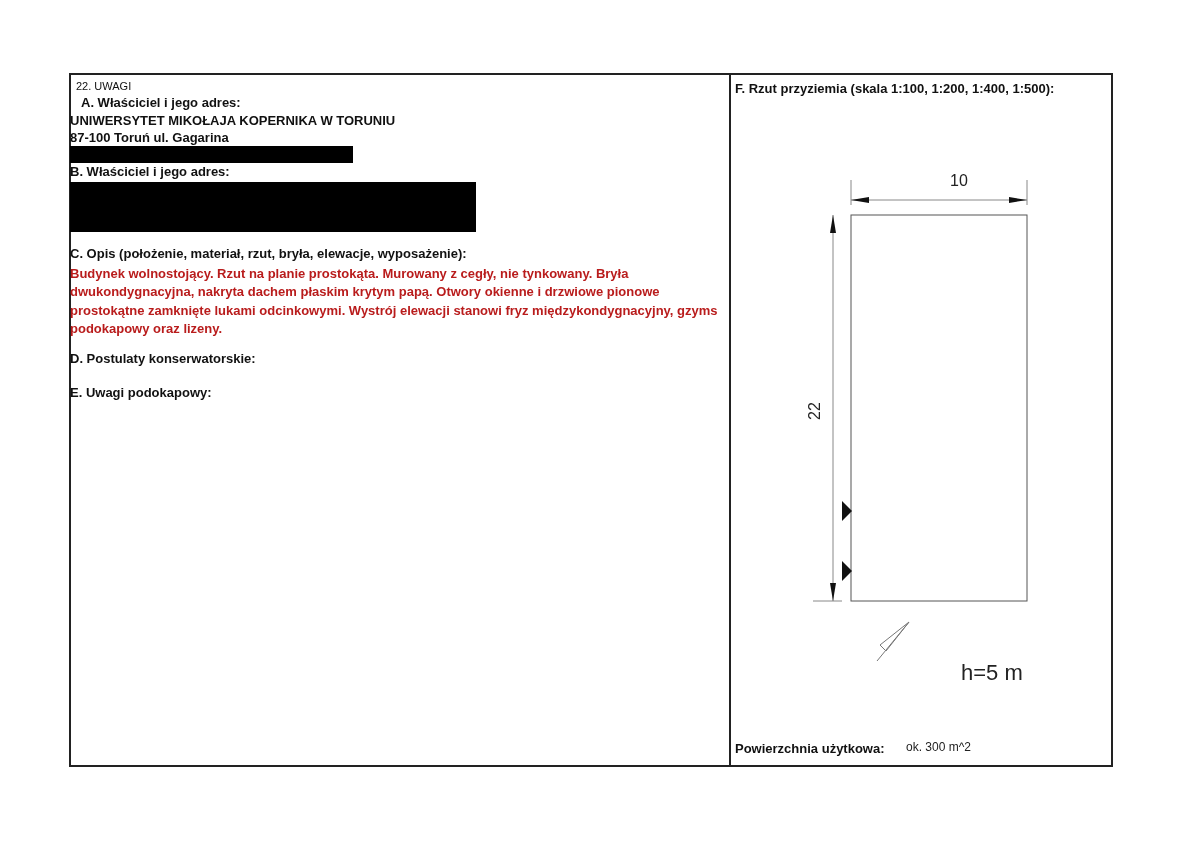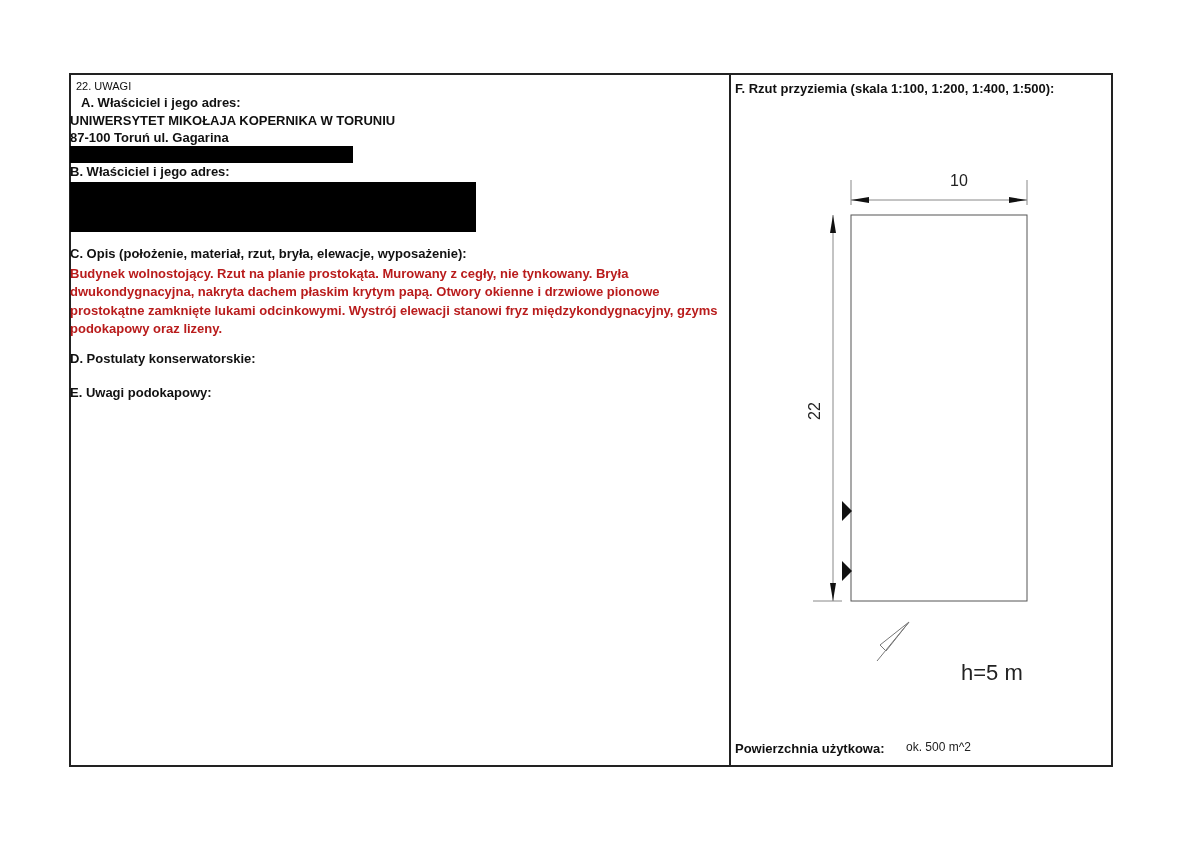--- a/index.html
+++ b/index.html
@@ -61,13 +61,13 @@
     <line x1="909" y1="622" x2="877" y2="661"></line>
     <polyline points="909,622 880,645 886,651 909,622"></polyline>
   </g>
 </svg>
 
 <div class="t" style="left:950px;top:172px;font-size:16px;color:#222;">10</div>
 <div class="t" style="left:806px;top:400px;font-size:16px;color:#222;transform:rotate(-90deg);transform-origin:left top;top:420px;">22</div>
 <div class="t" style="left:961px;top:660px;font-size:22px;color:#222;">h=5 m</div>
 
 <div class="t b" style="left:735px;top:741px;">Powierzchnia użytkowa:</div>
-<div class="t" style="left:906px;top:740px;font-size:12px;color:#222;">ok. 500 m^2</div>
+<div class="t" style="left:906px;top:740px;font-size:12px;color:#222;">ok. 300 m^2</div>
 
 </body></html>

